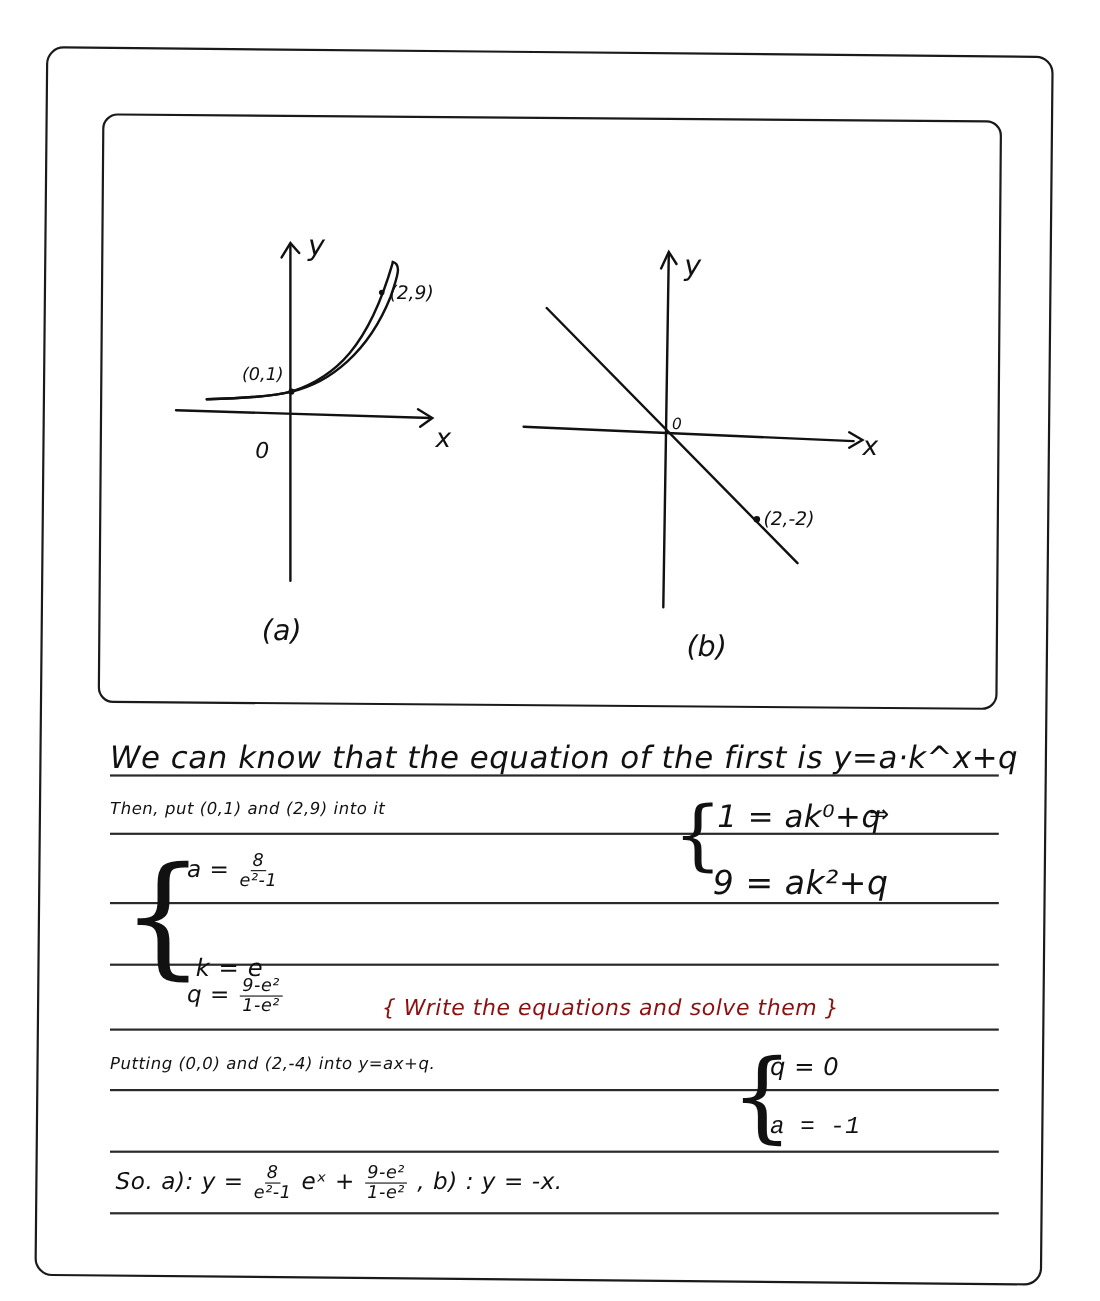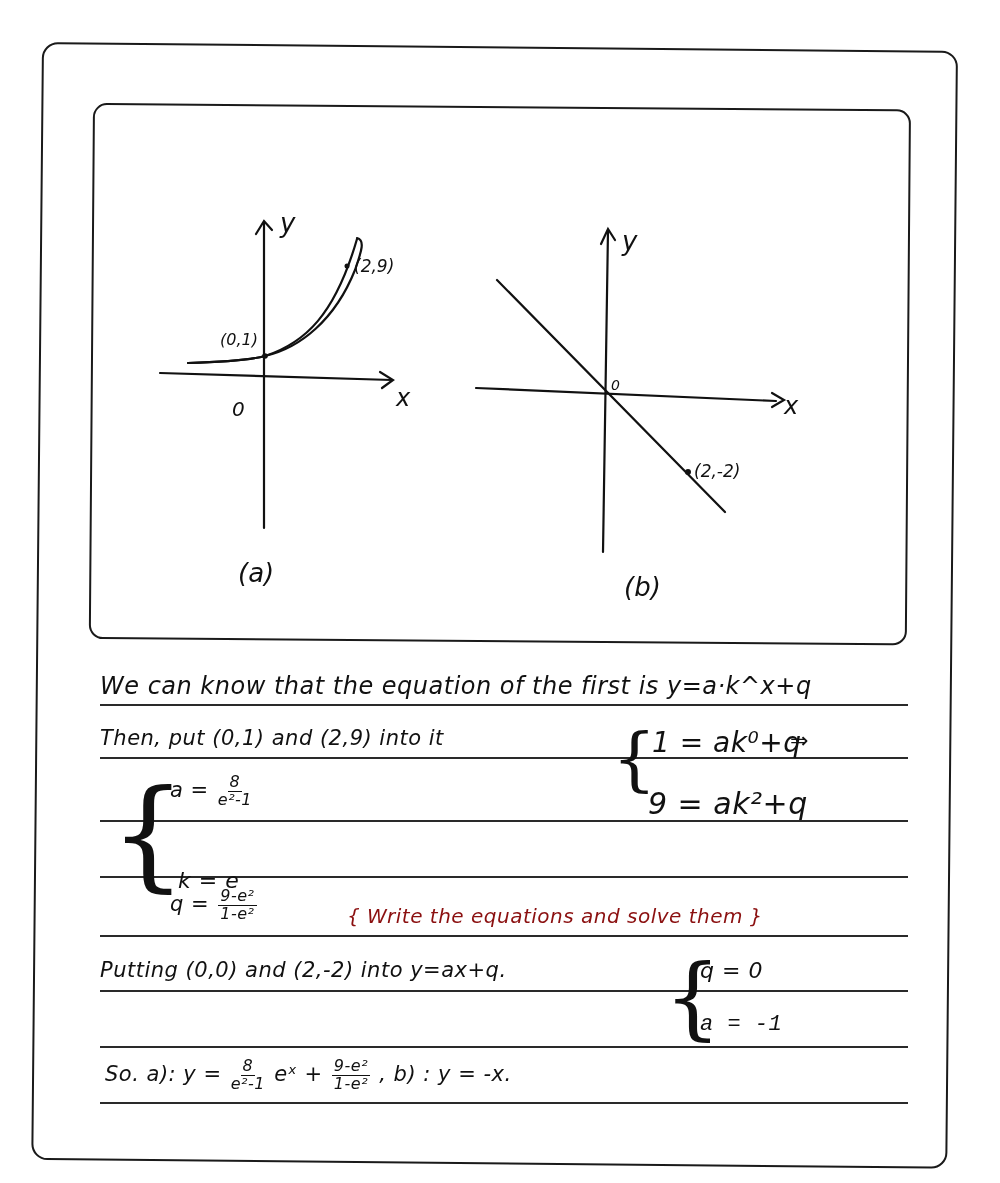--- a/index.html
+++ b/index.html
@@ -18,21 +18,21 @@
       transform: rotate(0.45deg); transform-origin: 0 0;
     }
     svg.graphs { position: absolute; left: 0; top: 0; width: 1000px; height: 660px; }
     .hw { font-family: "DejaVu Sans", sans-serif; font-style: italic; fill: #111; }
     .rule {
       position: absolute; left: 100px; width: 808px; height: 0;
       border-top: 2px solid #2a2a2a;
     }
     .line-text {
       position: absolute; font-family: "DejaVu Sans", sans-serif; font-style: italic;
-      font-size: 21px; color: #111; white-space: nowrap; letter-spacing: 0.5px;
+      font-size: 15px; color: #111; white-space: nowrap; letter-spacing: 0.5px;
     }
     .note { color: #8b1010; }
     .brace { position: absolute; font-family: "DejaVu Serif", serif; font-size: 70px; line-height: 1; color: #111; font-weight: 200; }
     .frac { display: inline-flex; flex-direction: column; align-items: center; vertical-align: middle; font-size: 16px; line-height: 1.05; margin: 0 2px; }
     .frac .num { border-bottom: 1.5px solid #111; padding: 0 2px; }
   </style>
 </head>
 <body>
 
 <div class="outer-frame"></div>
@@ -77,21 +77,21 @@
 
 <div class="rule" style="top:704px;"></div>
 <div class="rule" style="top:757px;"></div>
 <div class="rule" style="top:820px;"></div>
 <div class="rule" style="top:876px;"></div>
 <div class="rule" style="top:935px;"></div>
 <div class="rule" style="top:990px;"></div>
 <div class="rule" style="top:1046px;"></div>
 <div class="rule" style="top:1102px;"></div>
 
-<div class="line-text" style="left:100px; top:672px; font-size:24px;">We can know that the equation of the first is y=a·k^x+q</div>
+<div class="line-text" style="left:100px; top:672px; font-size:28px;">We can know that the equation of the first is y=a·k^x+q</div>
 
 <div class="line-text" style="left:100px; top:726px;">Then, put (0,1) and (2,9) into it</div>
 
 <div class="brace" style="left:612px; top:724px;">{</div>
 <div class="line-text" style="left:652px; top:726px; font-size:28px;text-align:center;">1 = ak⁰+q</div>
 <div class="line-text" style="left:790px; top:728px; font-size:22px;">⇒</div>
 <div class="line-text" style="left:648px; top:786px; font-size:30px;">9 = ak²+q</div>
 
 <div class="brace" style="left:110px; top:774px; font-size:120px;">{</div>
 <div class="line-text" style="left:170px; top:774px; font-size:21px;">
@@ -105,21 +105,21 @@
 <div class="line-text" style="left:170px; top:888px; font-size:21px;">
   <span>q =</span>
   <span class="frac">
     <span class="num">9-e²</span>
     <span>1-e²</span>
   </span>
 </div>
 
 <div class="line-text note" style="left:347px; top:904px; font-size:20px;">{ Write the equations and solve them }</div>
 
-<div class="line-text" style="left:100px; top:958px;">Putting (0,0) and (2,-2) into y=ax+q.</div>
+<div class="line-text" style="left:100px; top:958px;">Putting (0,0) and (2,-4) into y=ax+q.</div>
 
 <div class="brace" style="left:664px; top:952px; font-size:90px;">{</div>
 <div class="line-text" style="left:700px; top:958px; font-size:22px;">q = 0</div>
 <div class="line-text" style="left:700px; top:1012px; font-size:22px;font-family:Liberation Mono, monospace;">a = -1</div>
 
 <div class="line-text" style="left:105px; top:1058px; font-size:21px;text-align:center;">
   <span>So.  a):  y =</span>
   <span class="frac">
     <span class="num">8</span>
     <span>e²-1</span>

